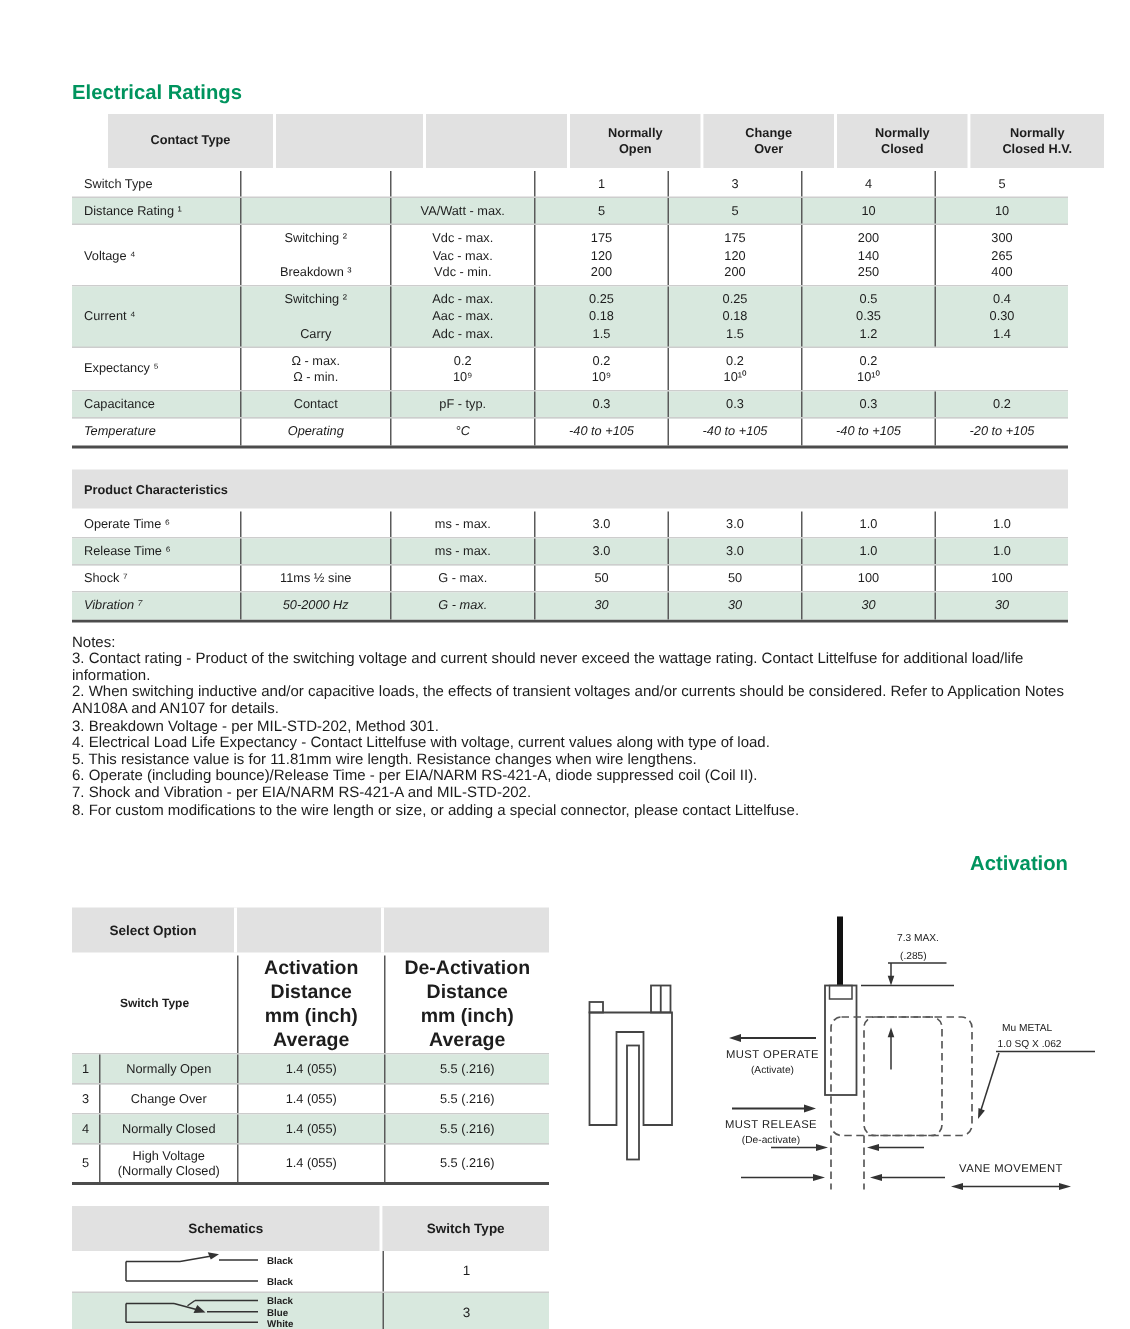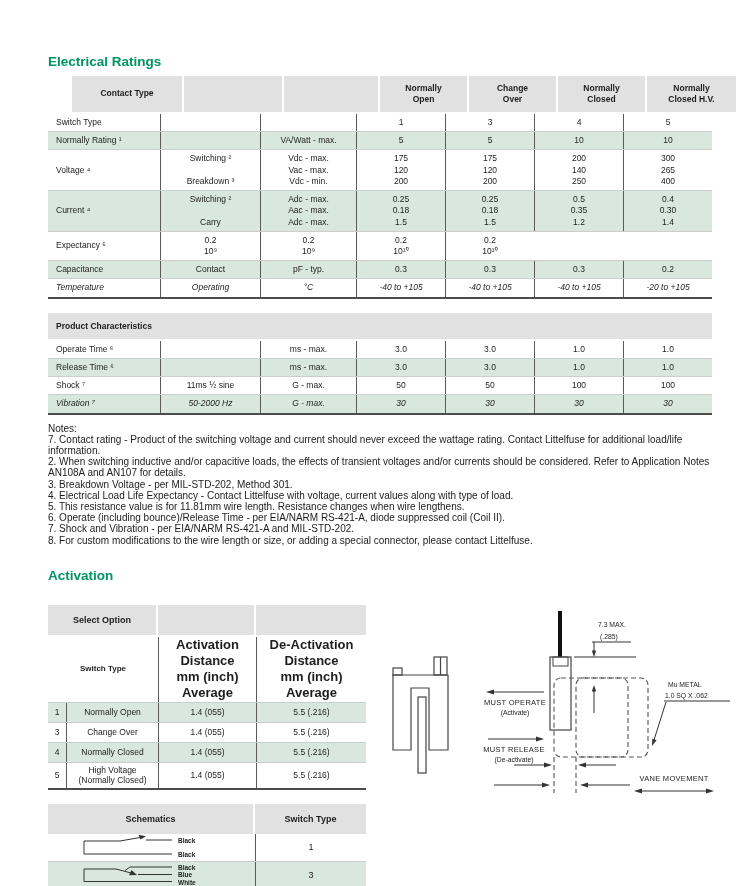--- a/index.html
+++ b/index.html
@@ -80,21 +80,21 @@
         <div class="grid7 brow">
           <div class="bcell first">Switch Type</div>
           <div class="bcell"></div>
           <div class="bcell"></div>
           <div class="bcell">1</div>
           <div class="bcell">3</div>
           <div class="bcell">4</div>
           <div class="bcell">5</div>
         </div>
         <div class="grid7 brow green">
-          <div class="bcell first">Normally Rating ¹</div>
+          <div class="bcell first">Distance Rating ¹</div>
           <div class="bcell"></div>
           <div class="bcell">VA/Watt - max.</div>
           <div class="bcell">5</div>
           <div class="bcell">5</div>
           <div class="bcell">10</div>
           <div class="bcell">10</div>
         </div>
         <div class="grid7 brow">
           <div class="bcell first">Voltage ⁴</div>
           <div class="bcell">Switching ²
@@ -132,20 +132,22 @@
 1.5</div>
           <div class="bcell">0.5
 0.35
 1.2</div>
           <div class="bcell">0.4
 0.30
 1.4</div>
         </div>
         <div class="grid7 brow">
           <div class="bcell first">Expectancy ⁵</div>
+          <div class="bcell">Ω - max.
+Ω - min.</div>
           <div class="bcell">0.2
 10⁹</div>
           <div class="bcell">0.2
 10⁹</div>
           <div class="bcell">0.2
 10¹⁰</div>
           <div class="bcell">0.2
 10¹⁰</div>
         </div>
         <div class="grid7 brow green">
@@ -203,31 +205,31 @@
           <div class="bcell">G - max.</div>
           <div class="bcell">30</div>
           <div class="bcell">30</div>
           <div class="bcell">30</div>
           <div class="bcell">30</div>
         </div>
       </div>
 
     <div class="notes" id="notes">
         <div>Notes:</div>
-        <div>7. Contact rating - Product of the switching voltage and current should never exceed the wattage rating. Contact Littelfuse for additional load/life information.</div>
+        <div>3. Contact rating - Product of the switching voltage and current should never exceed the wattage rating. Contact Littelfuse for additional load/life information.</div>
         <div>2. When switching inductive and/or capacitive loads, the effects of transient voltages and/or currents should be considered. Refer to Application Notes AN108A and AN107 for details.</div>
         <div>3. Breakdown Voltage - per MIL-STD-202, Method 301.</div>
         <div>4. Electrical Load Life Expectancy - Contact Littelfuse with voltage, current values along with type of load.</div>
         <div>5. This resistance value is for 11.81mm wire length. Resistance changes when wire lengthens.</div>
         <div>6. Operate (including bounce)/Release Time - per EIA/NARM RS-421-A, diode suppressed coil (Coil II).</div>
         <div>7. Shock and Vibration - per EIA/NARM RS-421-A and MIL-STD-202.</div>
         <div>8. For custom modifications to the wire length or size, or adding a special connector, please contact Littelfuse.</div>
       </div>
 
-    <h2 class="sect" style="margin-top:22px;">Activation</h2>
+    <h2 class="sect" style="margin-top:22px;text-align:right;">Activation</h2>
 
     <div class="actwrap">
       <div class="act-left">
         <div class="tbl" id="seltable">
             <div class="grid4">
               <div class="shead span2">Select Option</div>
               <div class="shead"></div>
               <div class="shead"></div>
             </div>
             <div class="grid4 h2row">

